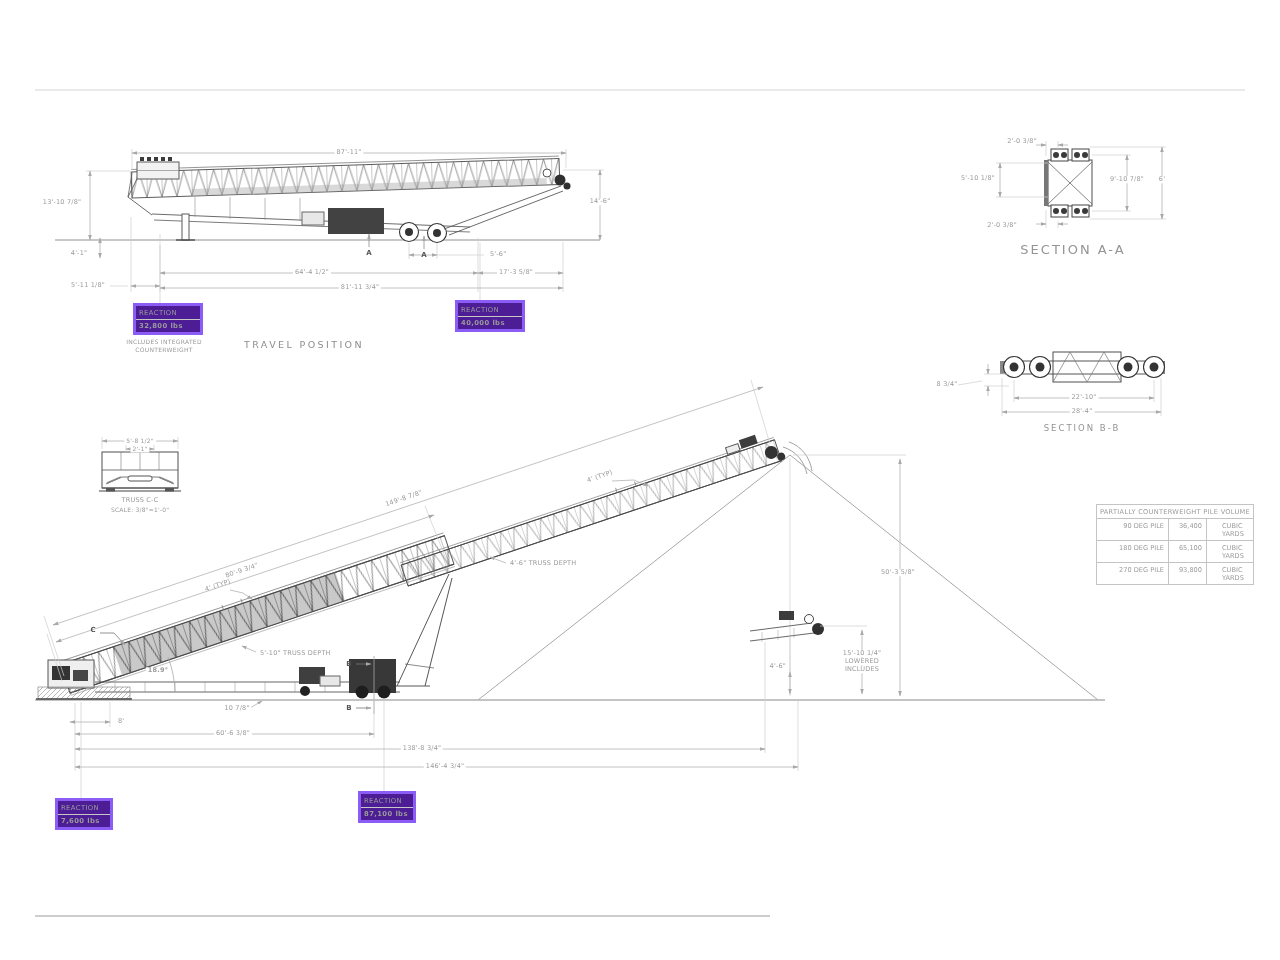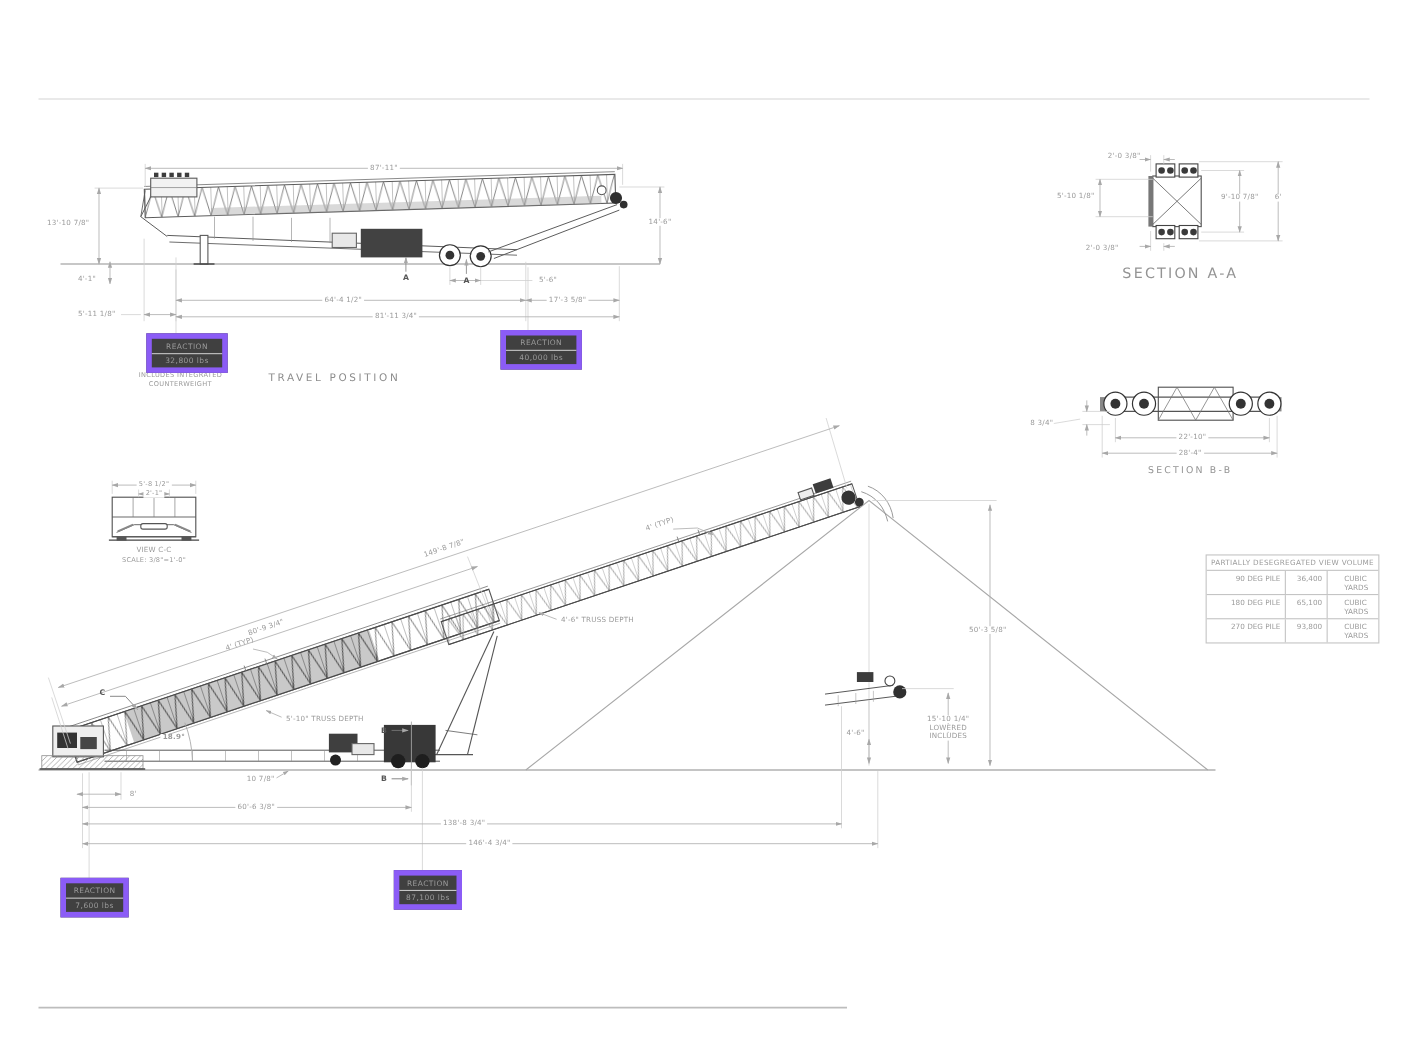--- a/index.html
+++ b/index.html
@@ -12,24 +12,24 @@
   .bg{background:#fff;padding:0 2px;}
   .rot{transform:translate(-50%,-50%) rotate(-18.6deg);}
   .la{transform:translate(0,-50%);}
   .ra{transform:translate(-100%,-50%);}
   .small{font-size:6px;}
   .title{font-size:9.5px;letter-spacing:2.4px;color:#8d8d8d;}
   .subtitle{font-size:6.5px;letter-spacing:1.2px;color:#949494;}
   .mk{font-size:7px;color:#555;font-weight:bold;letter-spacing:0;}
   .note{font-size:6px;color:#9a9a9a;letter-spacing:.3px;}
   
-  .rbox{position:absolute;border:5px solid #8b5cf6;background:#404040;text-align:center;
+  .rbox{position:absolute;border:3px solid #8b5cf6;background:#4c1d95;text-align:left;
         color:#9a9a9a;font-size:6.8px;letter-spacing:.4px;}
   .rbox .r1{padding:2.5px 3px 2px;border-bottom:1px solid #c6c6c6;}
-  .rbox .r2{padding:2.5px 3px 2px;}
+  .rbox .r2{padding:2.5px 3px 2px;font-weight:bold;}
   
   .ptable{position:absolute;left:1096px;top:504px;width:156px;border:1px solid #c4c4c4;
           color:#9b9b9b;font-size:6.6px;background:#fff;}
   .ptable .hdr{border-bottom:1px solid #c4c4c4;text-align:center;padding:3px 0 2px;letter-spacing:.3px;}
   .prow{display:grid;grid-template-columns:72px 38px 44px;border-bottom:1px solid #c4c4c4;}
   .prow:last-child{border-bottom:none;}
   .prow span{padding:3px 4px 2px;border-right:1px solid #c4c4c4;text-align:right;}
   .prow span:last-child{border-right:none;text-align:left;margin-left:11px;}
 </style>
 </head>
@@ -392,21 +392,21 @@
 <div class="lbl" style="left:1002px;top:226px;">2'-0 3/8"</div>
 <div class="lbl subtitle" style="left:1073px;top:237px;font-size:13px;letter-spacing:2px;margin-top:13px;">SECTION A-A</div>
 
 <div class="lbl" style="left:947px;top:385px;">8 3/4"</div>
 <div class="lbl bg" style="left:1084px;top:398px;">22'-10"</div>
 <div class="lbl bg" style="left:1082px;top:412px;">28'-4"</div>
 <div class="lbl subtitle" style="left:1082px;top:429px;font-size:8.5px;letter-spacing:2px;">SECTION B-B</div>
 
 <div class="lbl bg small" style="left:140px;top:441px;">5'-8 1/2"</div>
 <div class="lbl bg small" style="left:140px;top:449px;">2'-1"</div>
-<div class="lbl" style="left:140px;top:501px;">VIEW C-C</div>
+<div class="lbl" style="left:140px;top:501px;">TRUSS C-C</div>
 <div class="lbl small" style="left:140px;top:510px;">SCALE: 3/8"=1'-0"</div>
 
 <div class="lbl rot" style="left:404px;top:499px;">149'-8 7/8"</div>
 <div class="lbl rot" style="left:242px;top:571px;">80'-9 3/4"</div>
 <div class="lbl rot" style="left:600px;top:477px;">4' (TYP)</div>
 <div class="lbl rot" style="left:218px;top:586px;">4' (TYP)</div>
 <div class="lbl la" style="left:510px;top:564px;">4'-6" TRUSS DEPTH</div>
 <div class="lbl la" style="left:260px;top:654px;">5'-10" TRUSS DEPTH</div>
 <div class="lbl bg" style="left:158px;top:671px;font-weight:bold;">18.9°</div>
 <div class="lbl bg" style="left:898px;top:573px;">50'-3 5/8"</div>
@@ -426,21 +426,21 @@
 <div class="rbox" style="left:55px;top:798px;width:52px;">
   <div class="r1">REACTION</div>
   <div class="r2">7,600 lbs</div>
 </div>
 <div class="rbox" style="left:358px;top:791px;width:52px;">
   <div class="r1">REACTION</div>
   <div class="r2">87,100 lbs</div>
 </div>
 
 <div class="ptable">
-  <div class="hdr">PARTIALLY DESEGREGATED VIEW VOLUME</div>
+  <div class="hdr">PARTIALLY COUNTERWEIGHT PILE VOLUME</div>
   <div class="prow">
     <span>90 DEG PILE</span>
     <span>36,400</span>
     <span>CUBIC YARDS</span>
   </div>
   <div class="prow">
     <span>180 DEG PILE</span>
     <span>65,100</span>
     <span>CUBIC YARDS</span>
   </div>

